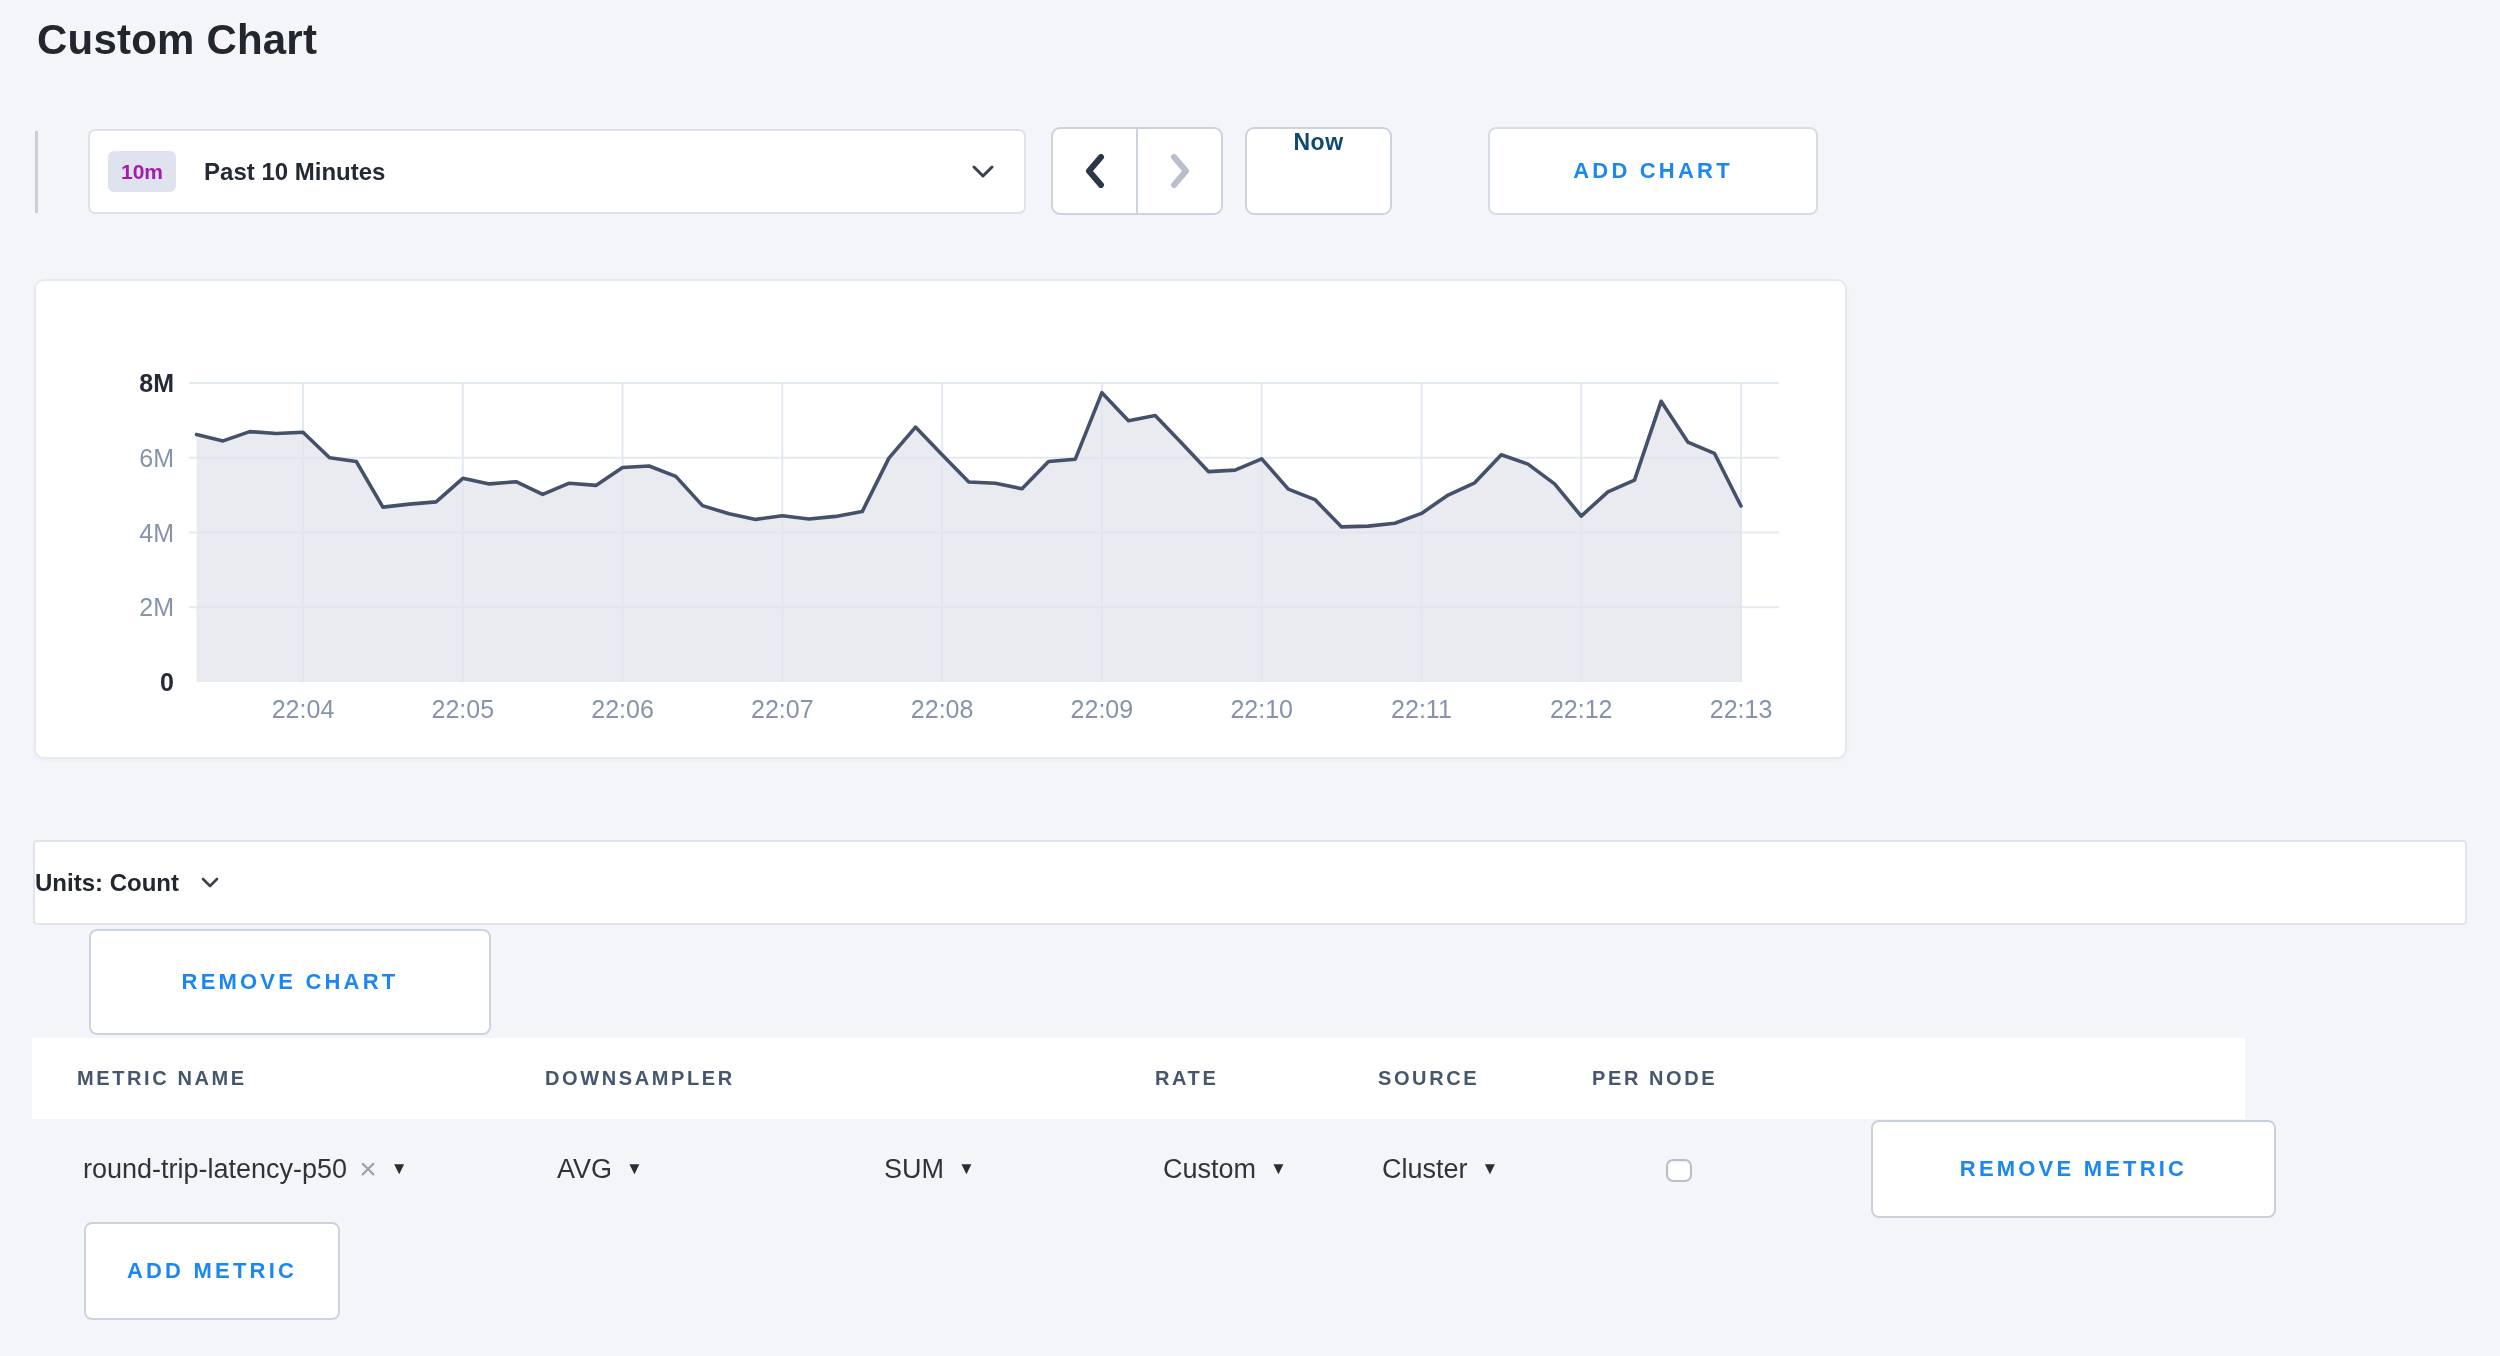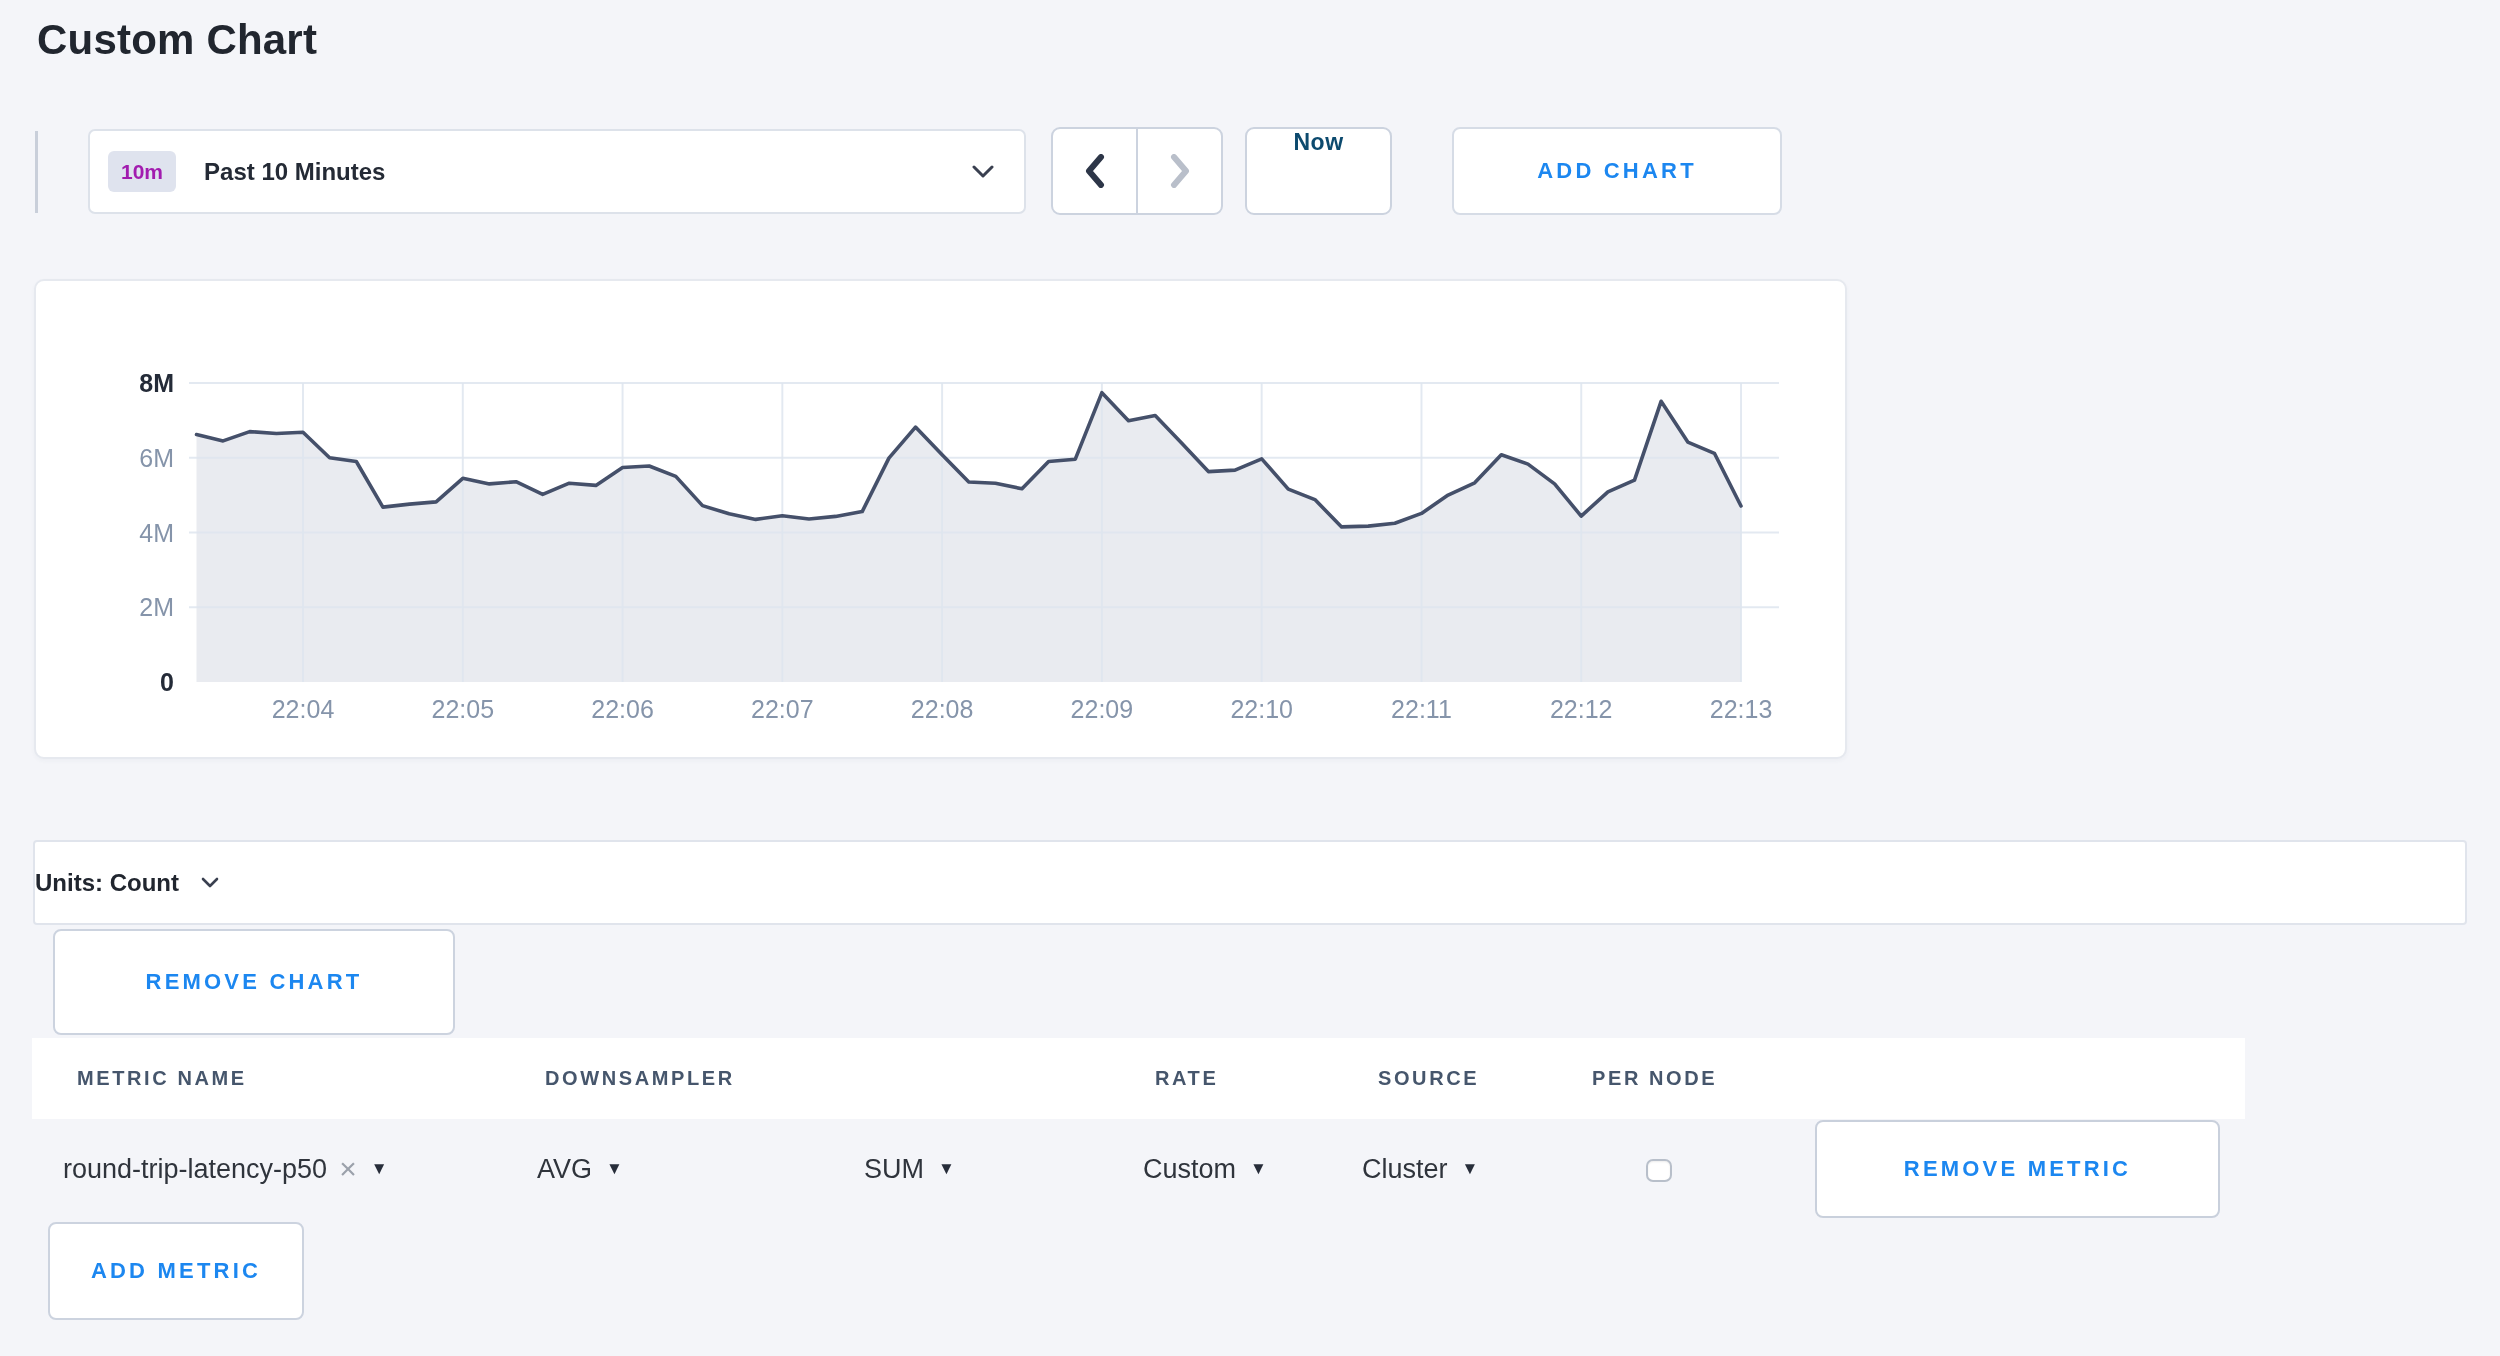--- a/index.html
+++ b/index.html
@@ -41,20 +41,21 @@
     left:1245px;top:127px;width:147px;height:88px;background:#fff;
     border:2px solid #ccd3df;border-radius:9px;box-sizing:border-box;
     display:flex;align-items:flex-start;justify-content:center;
     font-size:23px;font-weight:700;color:#0c4a6e;letter-spacing:.5px;cursor:default;
   }
   .btn-blue{
     background:#fff;border:2px solid #d6dce6;border-radius:8px;box-sizing:border-box;
     display:flex;align-items:center;justify-content:center;
     color:#1c87f0;font-size:22px;font-weight:600;letter-spacing:3.2px;cursor:pointer;
     white-space:nowrap;
+    margin-left:36px;
   }
   .add-chart-btn{left:1452px;top:127px;width:330px;height:88px;}
 
   
   .chart-card{
     left:34px;top:279px;width:1813px;height:480px;background:#fff;
     border:2px solid #e6e9ef;border-radius:10px;box-sizing:border-box;
     box-shadow:0 2px 4px rgba(60,70,90,.04);
   }
   .chart-card svg{display:block;}
@@ -70,21 +71,21 @@
   .remove-chart-btn{left:53px;top:929px;width:402px;height:106px;border-color:#ccd3df;}
 
   
   .table-header{
     left:32px;top:1038px;width:2213px;height:81px;background:#fff;
   }
   .col-head{
     position:absolute;top:0;height:81px;display:flex;align-items:center;
     font-size:20px;font-weight:700;letter-spacing:2.6px;color:#46566c;white-space:nowrap;
   }
-  .metric-row{left:28px;top:1119px;width:2213px;height:100px;}
+  .metric-row{left:48px;top:1119px;width:2213px;height:100px;}
   .row-item{
     position:absolute;top:0;height:100px;display:flex;align-items:center;
     font-size:27px;color:#2f343c;white-space:nowrap;cursor:pointer;
   }
   .caret{font-size:17px;color:#272d3a;margin-left:14px;}
   .x-remove{font-size:30px;color:#9ba1ab;margin-left:12px;line-height:1;cursor:pointer;}
   .checkbox{
     position:absolute;left:1618px;top:40px;width:26px;height:23px;background:#fff;
     border:2px solid #b8bfca;border-radius:7px;box-sizing:border-box;
     box-shadow:inset 0 1px 2px rgba(0,0,0,.08);cursor:pointer;

